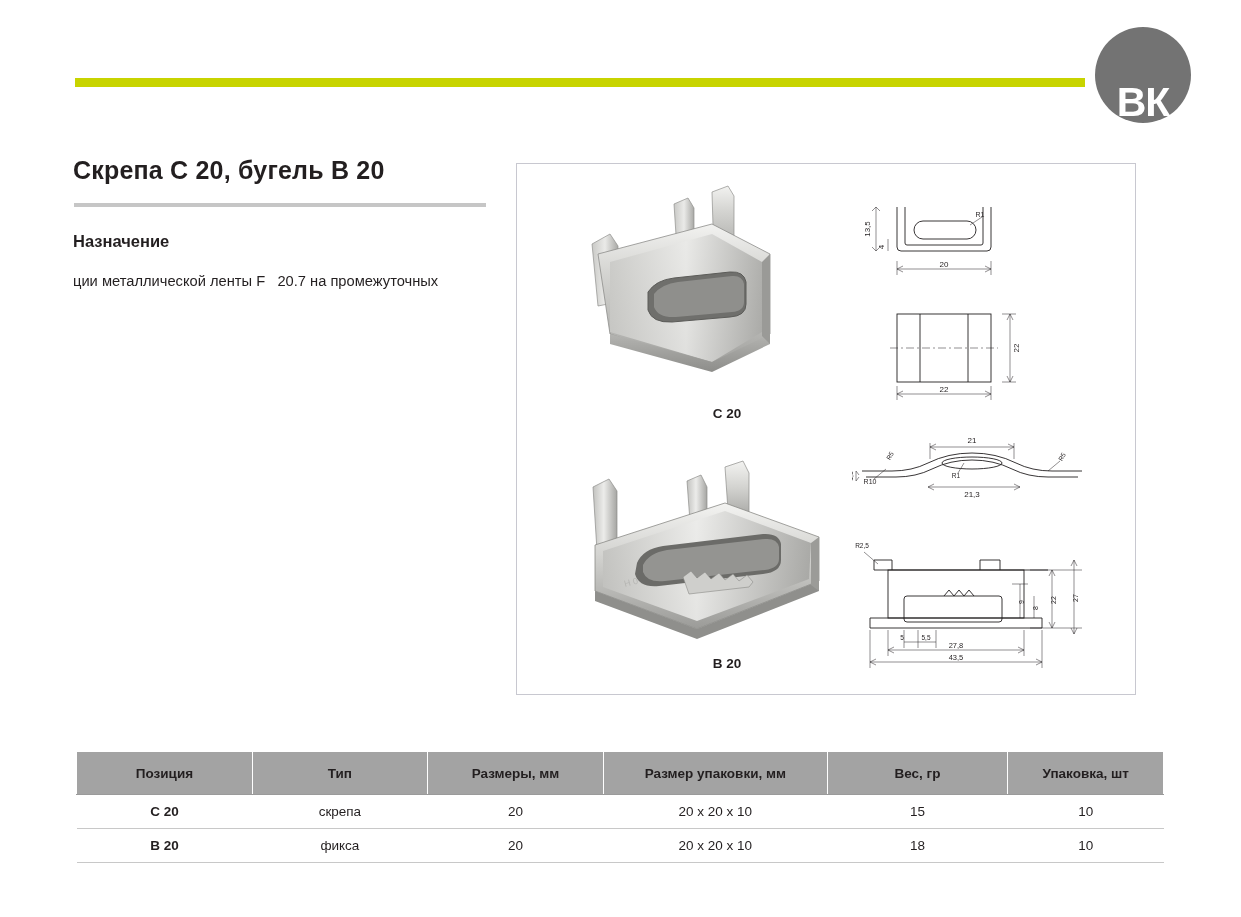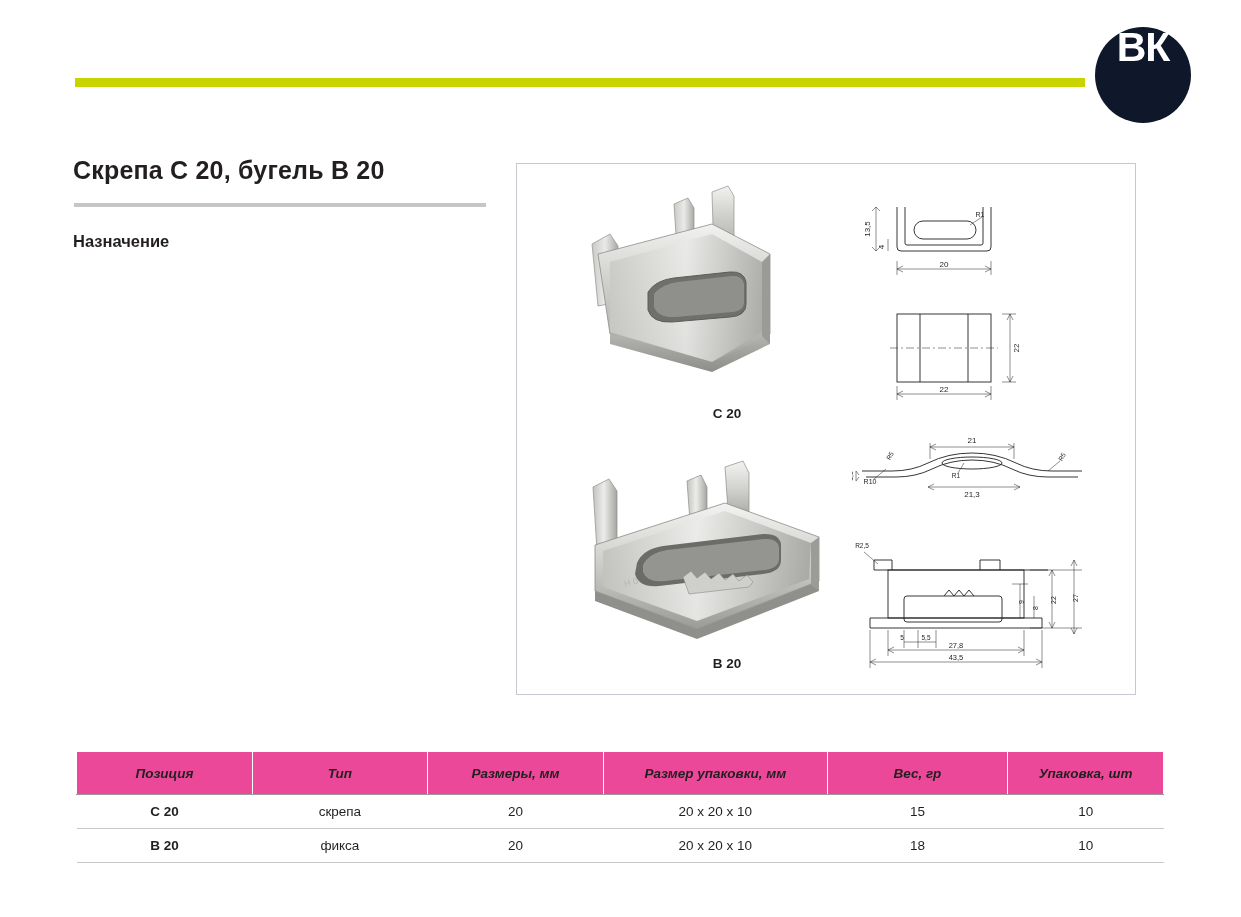--- a/index.html
+++ b/index.html
@@ -26,23 +26,23 @@
     height: 9px;
     background: #c8d400;
   }
   .logo {
     position: absolute;
     right: 50px;
     top: 27px;
     width: 96px;
     height: 96px;
     border-radius: 50%;
-    background: #0f172a;
+    background: #737373;
     display: flex;
-    align-items: flex-start;
+    align-items: flex-end;
     justify-content: center;
   }
   .logo-text {
     color: #ffffff;
     font-size: 41px;
     font-weight: bold;
     font-family: "Liberation Sans", sans-serif;
     letter-spacing: -1px;
     line-height: 1;
   }
@@ -114,28 +114,27 @@
   
   .spec-table {
     position: absolute;
     left: 76px;
     top: 751px;
     width: 1088px;
     border-collapse: collapse;
     font-size: 13.5px;
   }
   .spec-table th {
-    background: #ec4899;
+    background: #a3a3a3;
     border: 1px solid #ffffff;
     border-bottom: 1px solid #9a9a9a;
     font-weight: bold;
     height: 40px;
     color: #231f20;
     text-align: center;
-    font-style: italic;
   }
   .spec-table td {
     border-bottom: 1px solid #c8c8c8;
     height: 31px;
     text-align: center;
     color: #231f20;
   }
   .spec-table tbody tr:first-child td { border-top: 1px solid #9a9a9a; }
   .spec-table td.pos { font-weight: bold; }
 
@@ -151,20 +150,21 @@
 
 <div class="header-bar"></div>
 <div class="logo">
   <span class="logo-text">ВК</span>
 </div>
 
 <div class="title">Скрепа С 20, бугель В 20</div>
 <div class="title-rule"></div>
 <div class="subtitle">Назначение</div>
 <div class="body-text">
+  <span class="ln">ции металлической ленты F   20.7 на промежуточных</span>
 </div>
 
 <div class="figure-panel">
 
   <svg class="photo" style="left:45px; top:20px;" width="330" height="220" viewBox="0 0 330 220">
     <defs>
       <linearGradient id="mg1" x1="0" y1="0" x2="0" y2="1">
         <stop offset="0" stop-color="#f2f2f0"></stop>
         <stop offset="0.35" stop-color="#d3d3d0"></stop>
         <stop offset="0.7" stop-color="#b9b9b6"></stop>

